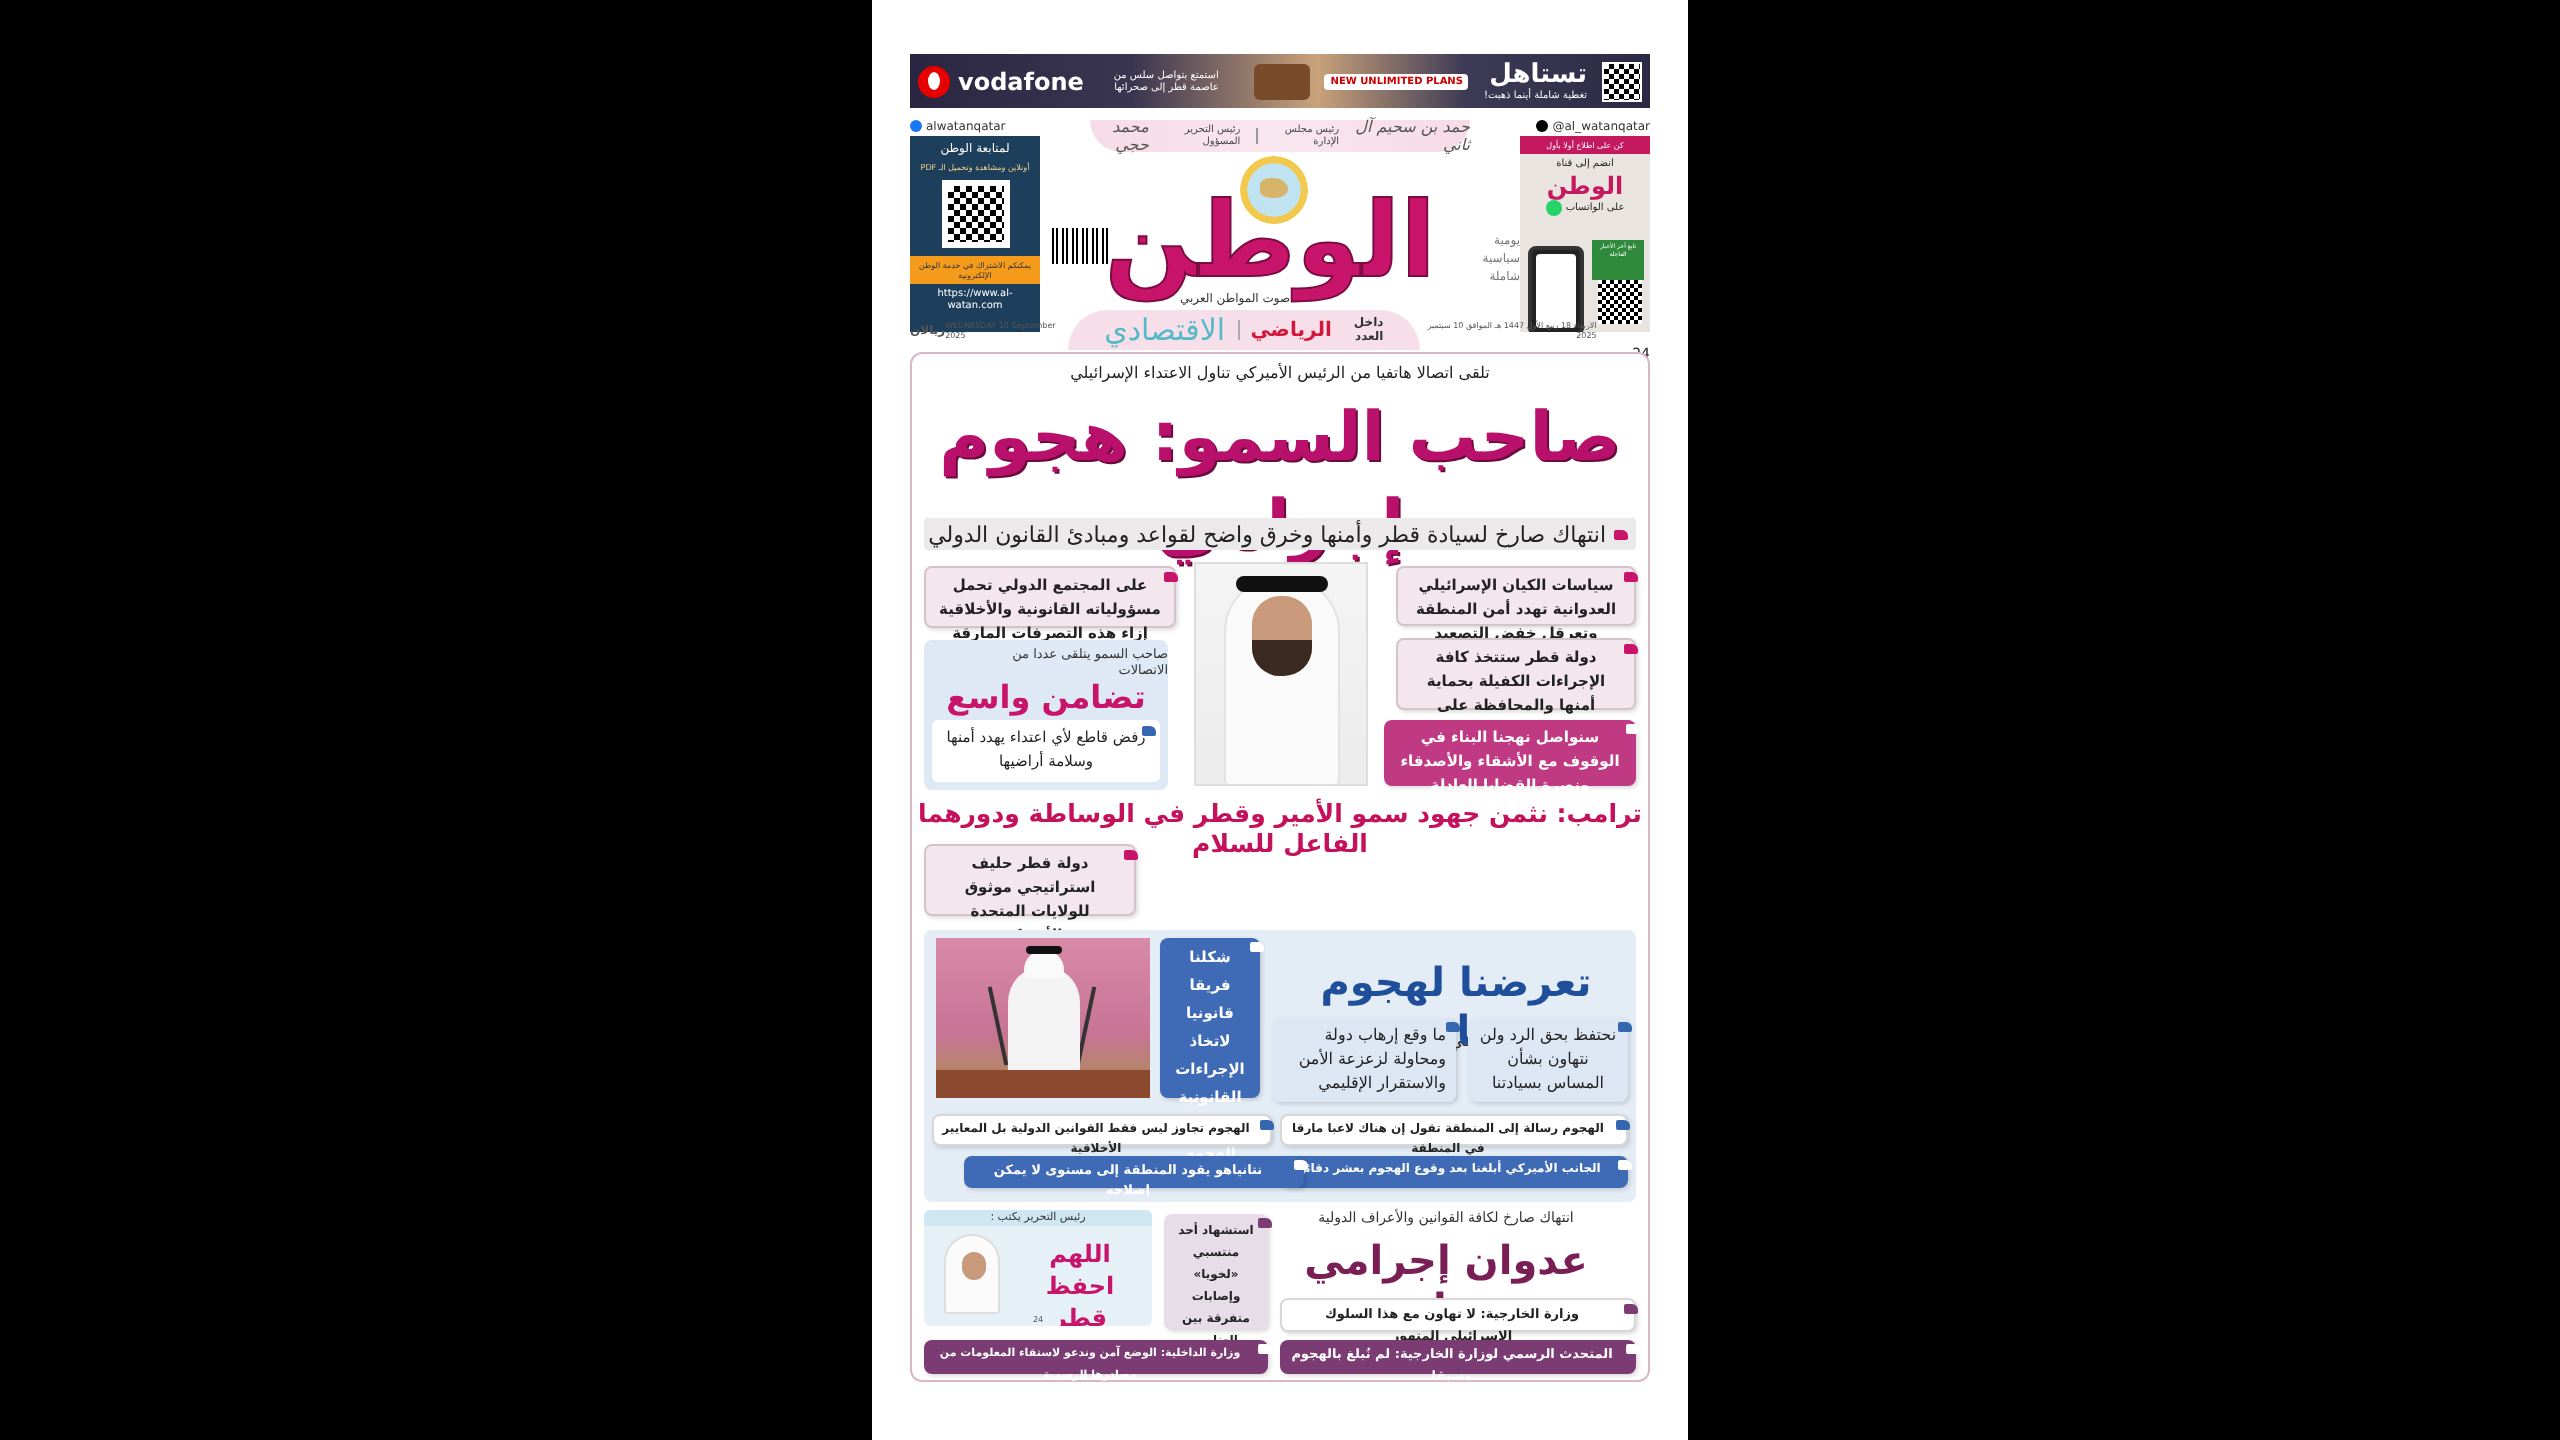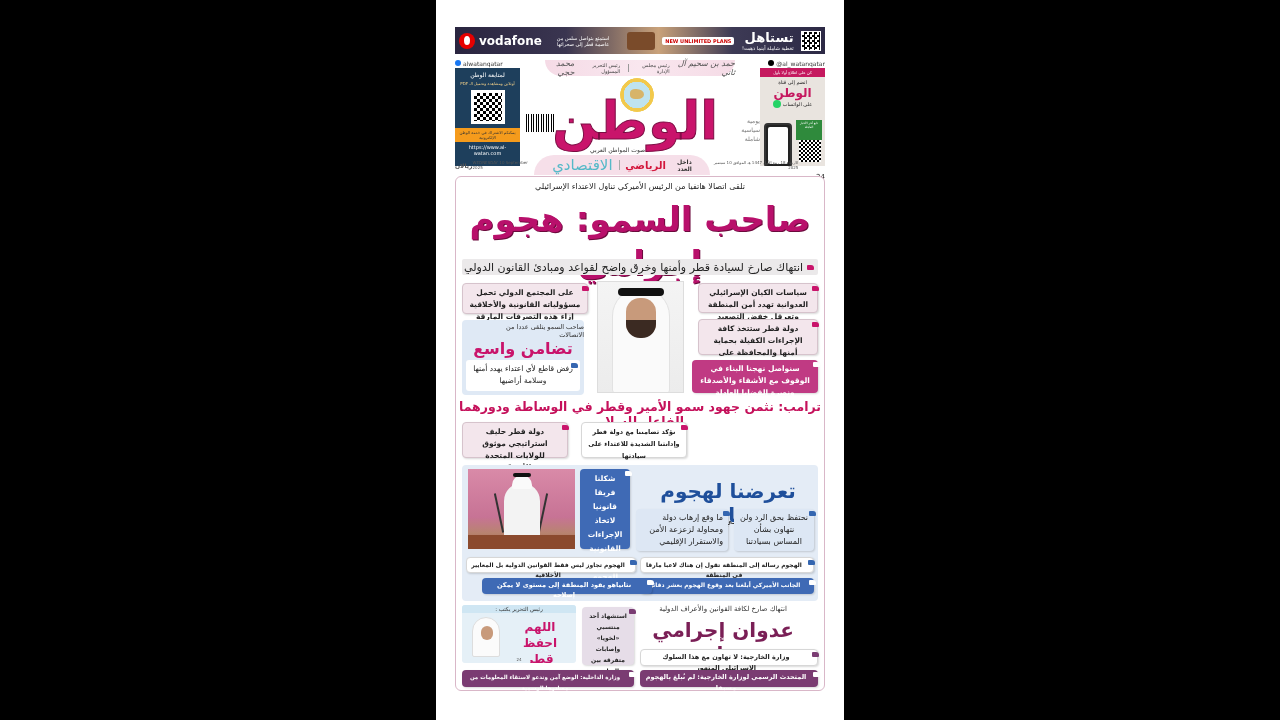--- a/index.html
+++ b/index.html
@@ -319,24 +319,20 @@
     <div class="solidarity">
       <div class="kick">صاحب السمو يتلقى عددا من الاتصالات</div>
       <div class="title">تضامن واسع مع قطر</div>
       <div class="inner">
         <span class="bullet blue"></span>
         <span>رفض قاطع لأي اعتداء يهدد أمنها وسلامة أراضيها</span>
       </div>
     </div>
 
     <div class="trump">ترامب: نثمن جهود سمو الأمير وقطر في الوساطة ودورهما الفاعل للسلام</div>
-    <div class="card whitecard" style="right:137px;top:245px;width:106px;height:36px;font-size:6.5px;">
-      <span class="bullet"></span>
-      <span>نؤكد تضامننا مع دولة قطر وإدانتنا الشديدة للاعتداء على سيادتها</span>
-    </div>
     <div class="card pinkcard" style="left:6px;top:245px;width:106px;height:36px;">
       <span class="bullet"></span>
       <span>دولة قطر حليف استراتيجي موثوق للولايات المتحدة الأميركية</span>
     </div>
 
     <div class="pm-box">
       <div class="pm-photo">
         <div class="mic1"></div>
           <div class="mic2"></div>
         <div class="body"></div>

